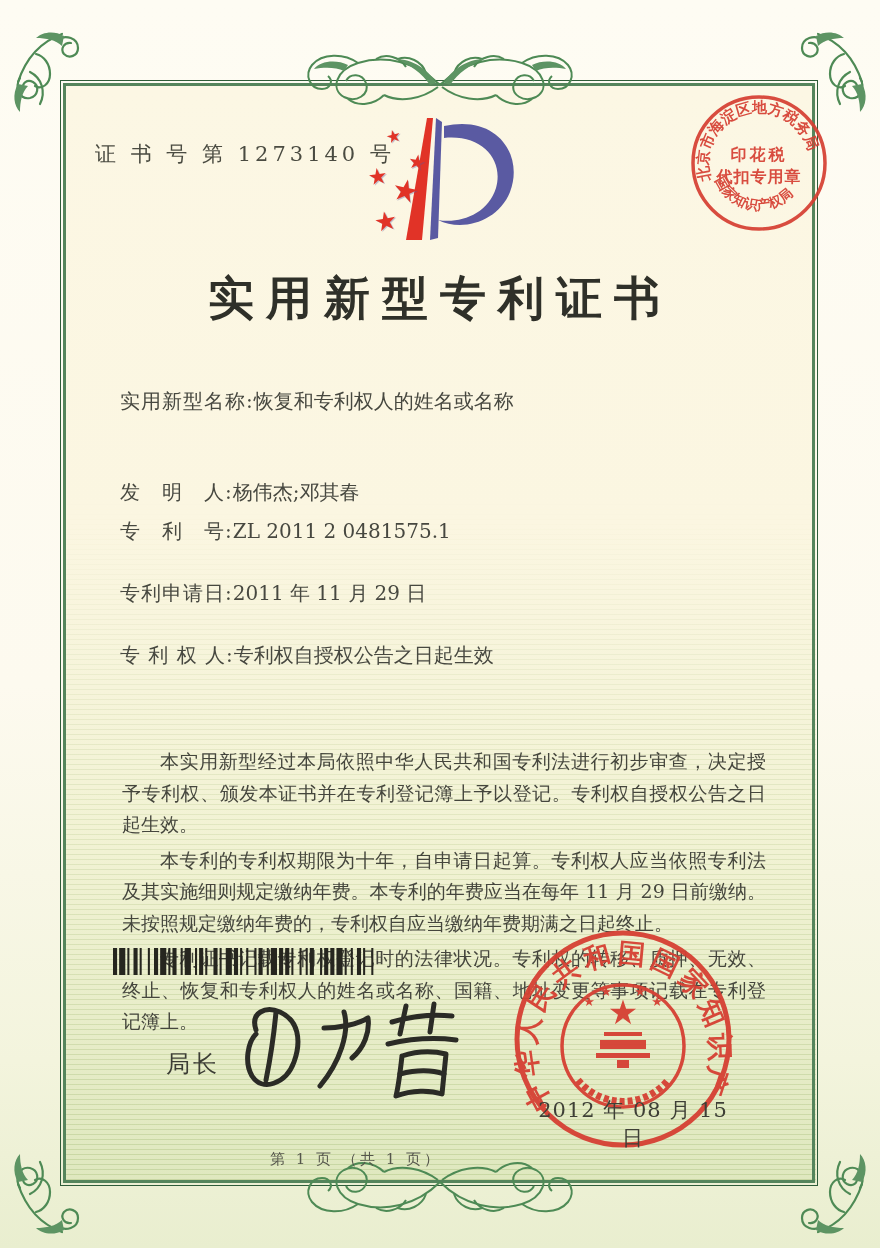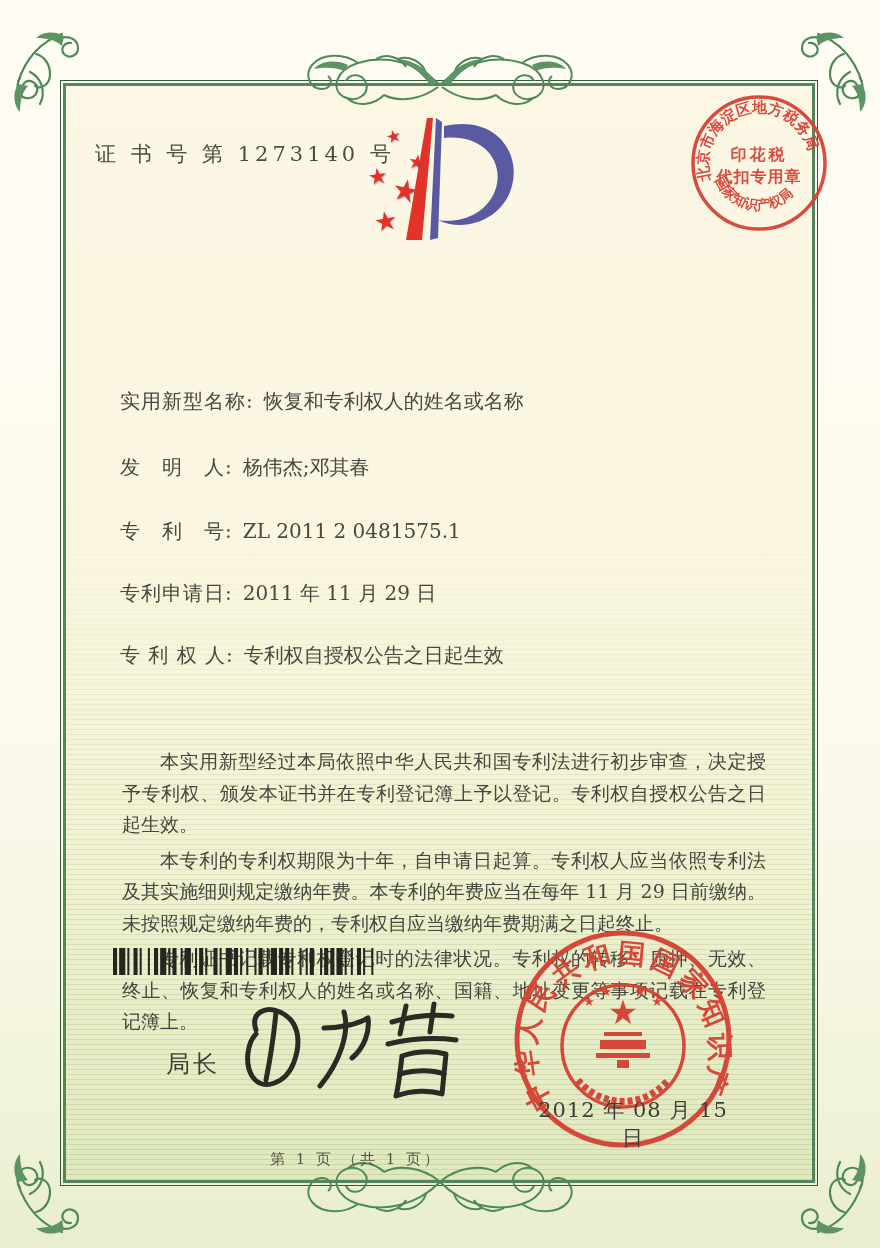--- a/index.html
+++ b/index.html
@@ -17,21 +17,21 @@
   .frame{position:absolute;left:60px;top:80px;width:758px;height:1106px;border:1px solid #2f5c39;box-sizing:border-box;}
   .frame .inner{position:absolute;left:2px;top:2px;right:2px;bottom:2px;border:3px solid #55855c;}
   .orn{position:absolute;pointer-events:none;}
   .cert-no{position:absolute;left:95px;top:140px;font-size:21px;letter-spacing:4px;color:#4a4b41;}
   .logo{position:absolute;left:330px;top:108px;width:215px;height:158px;}
   .logo .star{position:absolute;color:#e13327;font-family:"DejaVu Sans",sans-serif;line-height:1;text-shadow:1px 1px 0 rgba(90,90,160,.35);}
   .tax-stamp{position:absolute;left:688px;top:92px;width:142px;height:142px;opacity:.93;}
   .title{position:absolute;left:0;top:268px;width:880px;text-align:center;font-size:46px;font-weight:bold;
          letter-spacing:12px;color:#2f3029;}
   .field{position:absolute;left:120px;font-size:20px;white-space:nowrap;color:#474840;}
-  .field .lbl{letter-spacing:1px;margin-right:10px;}
+  .field .lbl{letter-spacing:1px;}
   .body-text{position:absolute;left:118px;top:742px;width:652px;font-size:19px;line-height:31.5px;
              text-align:justify;color:#45463d;}
   .body-text p{margin:4px;text-indent:2em;}
   .barcode{position:absolute;left:113px;top:948px;width:332px;height:27px;}
   .sig-title{position:absolute;left:166px;top:1048px;font-size:24px;color:#3c3d35;letter-spacing:3px;}
   .sig-svg{position:absolute;left:226px;top:996px;width:235px;height:112px;}
   .sr{position:absolute;width:1px;height:1px;overflow:hidden;clip:rect(0 0 0 0);}
   .seal{position:absolute;left:512px;top:928px;width:222px;height:222px;opacity:.95;}
   .seal-date{position:absolute;left:528px;top:1096px;width:210px;text-align:center;font-size:21px;color:#3e3f36;letter-spacing:1px;}
   .footer{position:absolute;left:0;top:1150px;width:712px;text-align:center;font-size:15px;letter-spacing:3px;color:#55564c;z-index:4;}
@@ -151,25 +151,26 @@
     <text font-size="15" fill="#d64033" font-weight="bold">
       <textPath href="#taxTop" startOffset="2">北京市海淀区地方税务局</textPath>
     </text>
     <text font-size="13.5" fill="#d64033" font-weight="bold">
       <textPath href="#taxBottom" startOffset="4">国家知识产权局</textPath>
     </text>
     <text x="71" y="68" text-anchor="middle" font-size="16" fill="#d64033" font-weight="bold" letter-spacing="3">印花税</text>
     <text x="71" y="90" text-anchor="middle" font-size="16" fill="#d64033" font-weight="bold" letter-spacing="1">代扣专用章</text>
   </svg>
 
+  <div class="title">实用新型专利证书</div>
 
   <div class="field" style="top:388px">
     <span class="lbl">实用新型名称:</span><span>恢复和专利权人的姓名或名称</span>
   </div>
-  <div class="field" style="top:454px">
+  <div class="field" style="top:479px">
     <span class="lbl">发　明　人:</span><span>杨伟杰;邓其春</span>
   </div>
   <div class="field" style="top:518px">
     <span class="lbl">专　利　号:</span><span>ZL 2011 2 0481575.1</span>
   </div>
   <div class="field" style="top:580px">
     <span class="lbl">专利申请日:</span><span>2011 年 11 月 29 日</span>
   </div>
   <div class="field" style="top:642px">
     <span class="lbl">专 利 权 人:</span><span>专利权自授权公告之日起生效</span>

